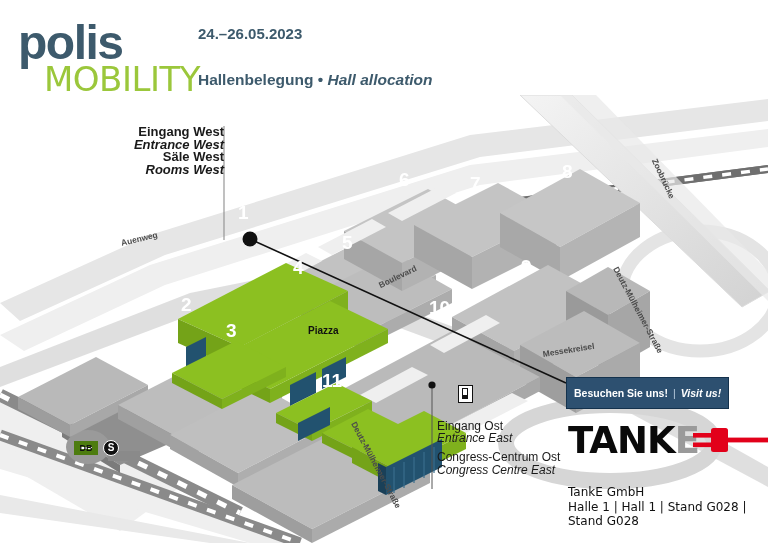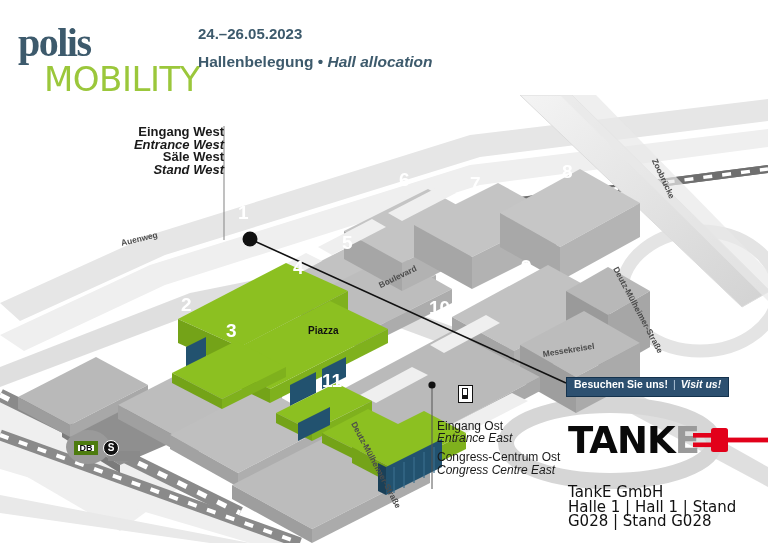--- a/index.html
+++ b/index.html
@@ -3,29 +3,29 @@
 <meta charset="utf-8">
 <style>
   html,body{margin:0;padding:0;background:#fff;}
   body{width:768px;height:543px;position:relative;overflow:hidden;
        font-family:"Liberation Sans","DejaVu Sans",sans-serif;}
 
   #stage{position:absolute;inset:0;width:768px;height:543px;background:#ffffff;}
 
   
   .logo{position:absolute;left:18px;top:24px;width:165px;height:68px;}
-  .logo-polis{font-size:40px;font-weight:bold;color:#3d5a6c;letter-spacing:-1.5px;
-              line-height:38px;font-family:Liberation Serif, serif;}
+  .logo-polis{font-size:48px;font-weight:bold;color:#3d5a6c;letter-spacing:-1.5px;
+              line-height:38px;font-family:Liberation Sans, sans-serif;}
   .logo-mob{font-size:34px;font-weight:normal;color:#9bc73b;letter-spacing:-0.5px;
             line-height:34px;margin-left:26px;font-family:"DejaVu Sans",sans-serif;}
 
   .hdr{position:absolute;left:198px;top:24px;color:#3d5a6c;font-weight:bold;font-size:15px;}
   .hdr .l1{line-height:20px;white-space:nowrap;}
   .hdr .l2{line-height:20px;white-space:nowrap;}
-  .hdr .l3{line-height:20px;white-space:nowrap;margin-top:8px;font-size:15.5px;}
+  .hdr .l3{line-height:20px;white-space:nowrap;margin-top:26px;font-size:15.5px;}
   .ital{font-style:italic;}
   .dotsep{font-style:normal;}
 
   
   #map{position:absolute;left:0;top:95px;width:768px;height:448px;}
 
   .west-block{position:absolute;left:96px;top:126px;width:128px;text-align:right;}
   .west-block div{font-size:13px;font-weight:bold;color:#1a1a1a;line-height:12.6px;white-space:nowrap;}
 
   .east-block{position:absolute;left:437px;top:420px;width:160px;}
@@ -33,34 +33,34 @@
   .east-gap{height:7px;}
 
   .hallnum{position:absolute;color:#ffffff;font-weight:bold;font-size:19px;
            font-family:"Liberation Sans",sans-serif;}
   .piazza{position:absolute;color:#111;font-weight:bold;font-size:10px;}
 
   .street{position:absolute;font-size:8.4px;font-weight:bold;color:#4b4b4b;white-space:nowrap;
           transform-origin:0 0;}
 
   
-  .banner{position:absolute;left:566px;top:377px;height:20px;
-          background:#2d5070;border:1px solid #14324d;display:flex;align-items:flex-start;
+  .banner{position:absolute;left:566px;top:377px;height:32px;
+          background:#2d5070;border:1px solid #14324d;display:flex;align-items:center;
           padding:0 7px;box-sizing:border-box;}
   .banner span{color:#fff;font-size:10.5px;font-weight:bold;white-space:nowrap;}
   .banner .sep{margin:0 5px;color:#b9cede;font-weight:normal;}
 
   .tanke{position:absolute;left:568px;top:418px;height:44px;display:flex;align-items:center;}
   .tanke .t1{font-size:37px;font-weight:bold;color:#0a0a0a;letter-spacing:-1px;
              font-family:"DejaVu Sans",sans-serif;line-height:37px;}
   .tanke .t2{font-size:37px;font-weight:bold;color:#9a9a9a;letter-spacing:-1px;
              font-family:"DejaVu Sans",sans-serif;line-height:37px;}
 
   .contact{position:absolute;left:568px;top:485px;width:196px;
-           font-size:15px;color:#111;line-height:14.5px;font-family:"DejaVu Sans",sans-serif;}
+           font-size:12px;color:#111;line-height:14.5px;font-family:"DejaVu Sans",sans-serif;}
 </style>
 </head>
 <body>
 
 <div id="stage">
 
   <div class="logo">
     <div class="logo-polis">polis</div>
     <div class="logo-mob">MOBILITY</div>
   </div>
@@ -291,36 +291,36 @@
   </svg>
 
   <div style="position:absolute;left:458px;top:385px;width:15px;height:18px;
               border:1.6px solid #111;background:#fff;box-sizing:border-box;">
     <div style="position:absolute;left:3px;top:2px;width:6px;height:11px;border:1.3px solid #111;
                 background:#fff;box-sizing:border-box;"></div>
     <div style="position:absolute;left:4.2px;top:8.5px;width:3.6px;height:3px;background:#111;"></div>
   </div>
 
   <div style="position:absolute;left:74px;top:441px;width:24px;height:14px;background:#fff;
-              border:4px solid #4d7c0f;box-sizing:border-box;display:flex;align-items:center;
+              border:6px solid #4d7c0f;box-sizing:border-box;display:flex;align-items:center;
               justify-content:center;">
     <span style="font-size:9px;font-weight:bold;color:#111;font-family:'Liberation Sans',sans-serif;
                  line-height:10px;">DB</span>
   </div>
   <div style="position:absolute;left:103px;top:440px;width:16px;height:16px;border-radius:50%;
               background:#111;border:1.5px solid #fff;box-sizing:border-box;display:flex;
               align-items:center;justify-content:center;">
     <span style="font-size:10px;font-weight:bold;color:#fff;line-height:10px;">S</span>
   </div>
 
   <div class="west-block">
     <div>Eingang West</div>
     <div class="ital" style="font-style:italic;">Entrance West</div>
     <div>Säle West</div>
-    <div class="ital" style="font-style:italic;">Stand West</div>
+    <div class="ital" style="font-style:italic;">Rooms West</div>
   </div>
 
   <div class="east-block">
     <div>Eingang Ost</div>
     <div style="font-style:italic;">Entrance East</div>
     <div class="east-gap"></div>
     <div>Congress-Centrum Ost</div>
     <div style="font-style:italic;">Congress Centre East</div>
   </div>
 

